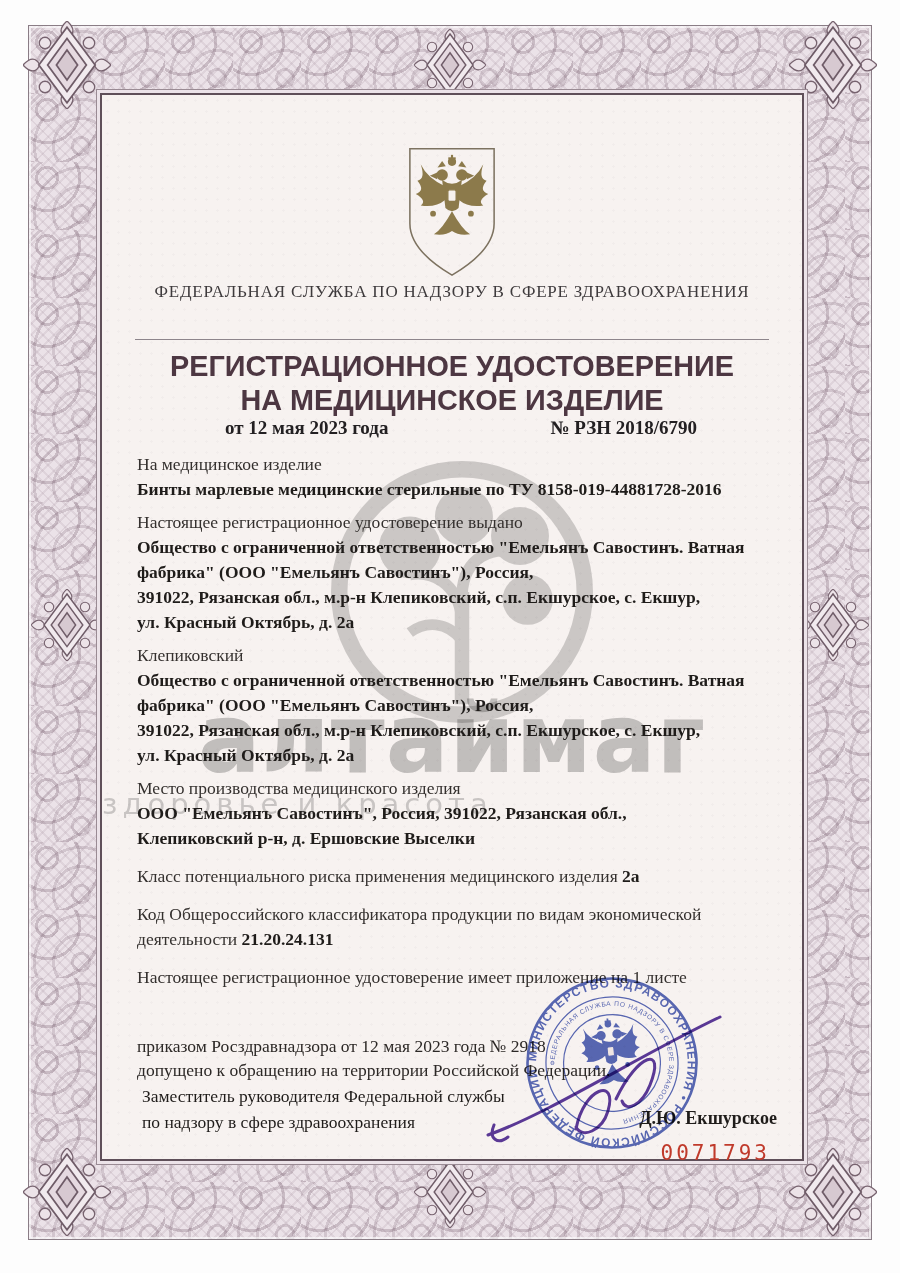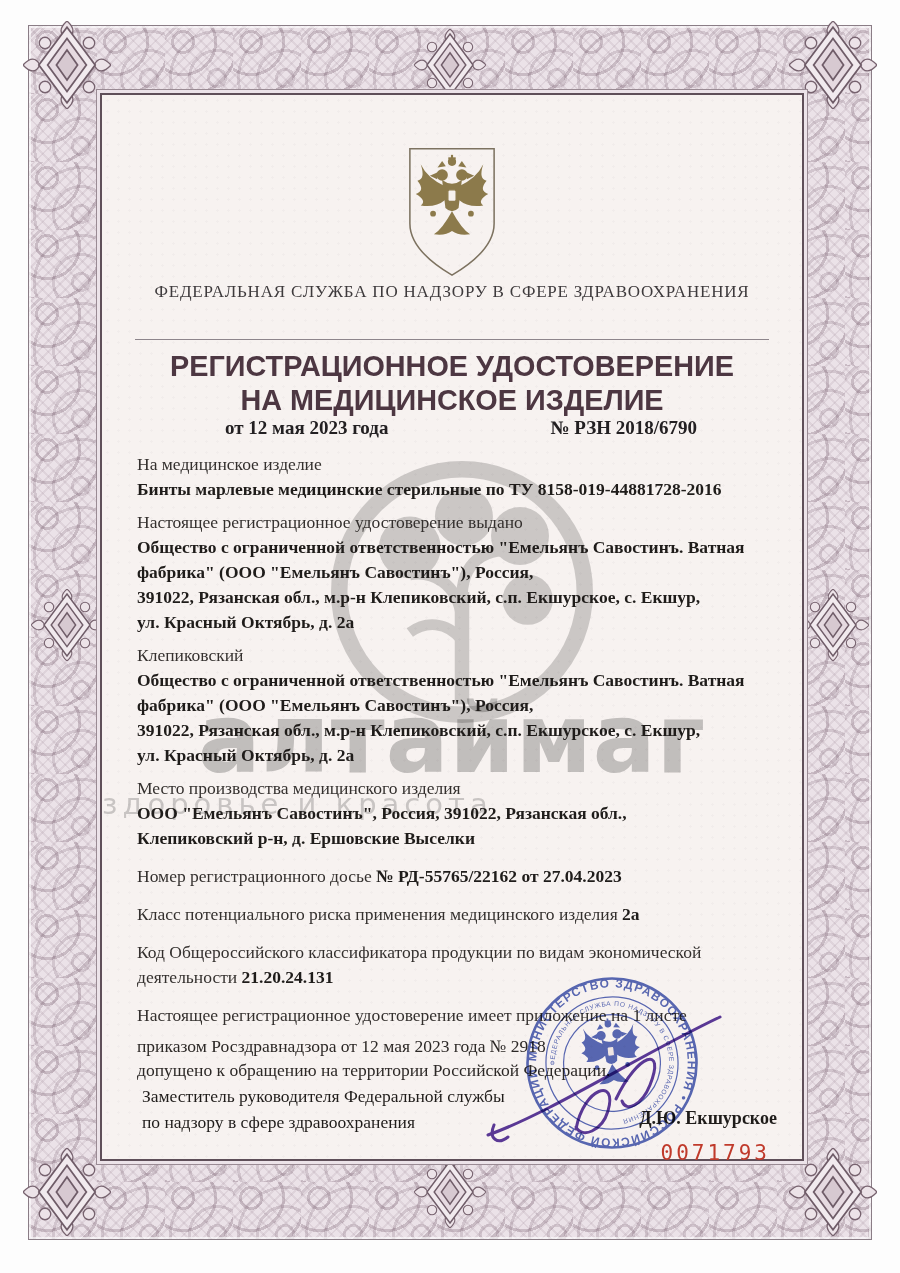--- a/index.html
+++ b/index.html
@@ -190,24 +190,20 @@
         <div class="bold">391022, Рязанская обл., м.р-н Клепиковский, с.п. Екшурское, с. Екшур,</div>
         <div class="bold">ул. Красный Октябрь, д. 2а</div>
       </div>
       <div class="sec">
         <div class="lbl">Место производства медицинского изделия</div>
         <div class="bold">ООО "Емельянъ Савостинъ", Россия, 391022, Рязанская обл.,</div>
         <div class="bold">Клепиковский р-н, д. Ершовские Выселки</div>
       </div>
 
       <div class="field">
-        <span class="lbl">Номер регистрационного досье</span>
-        <span class="bold">№ РД-55765/22162 от 27.04.2023</span>
-      </div>
-      <div class="field">
         <span class="lbl">Класс потенциального риска применения медицинского изделия</span>
         <span class="bold">2а</span>
       </div>
       <div class="field">
         <div class="lbl">Код Общероссийского классификатора продукции по видам экономической</div>
         <div>
           <span class="lbl">деятельности</span>
           <span class="bold">21.20.24.131</span>
         </div>
       </div>

